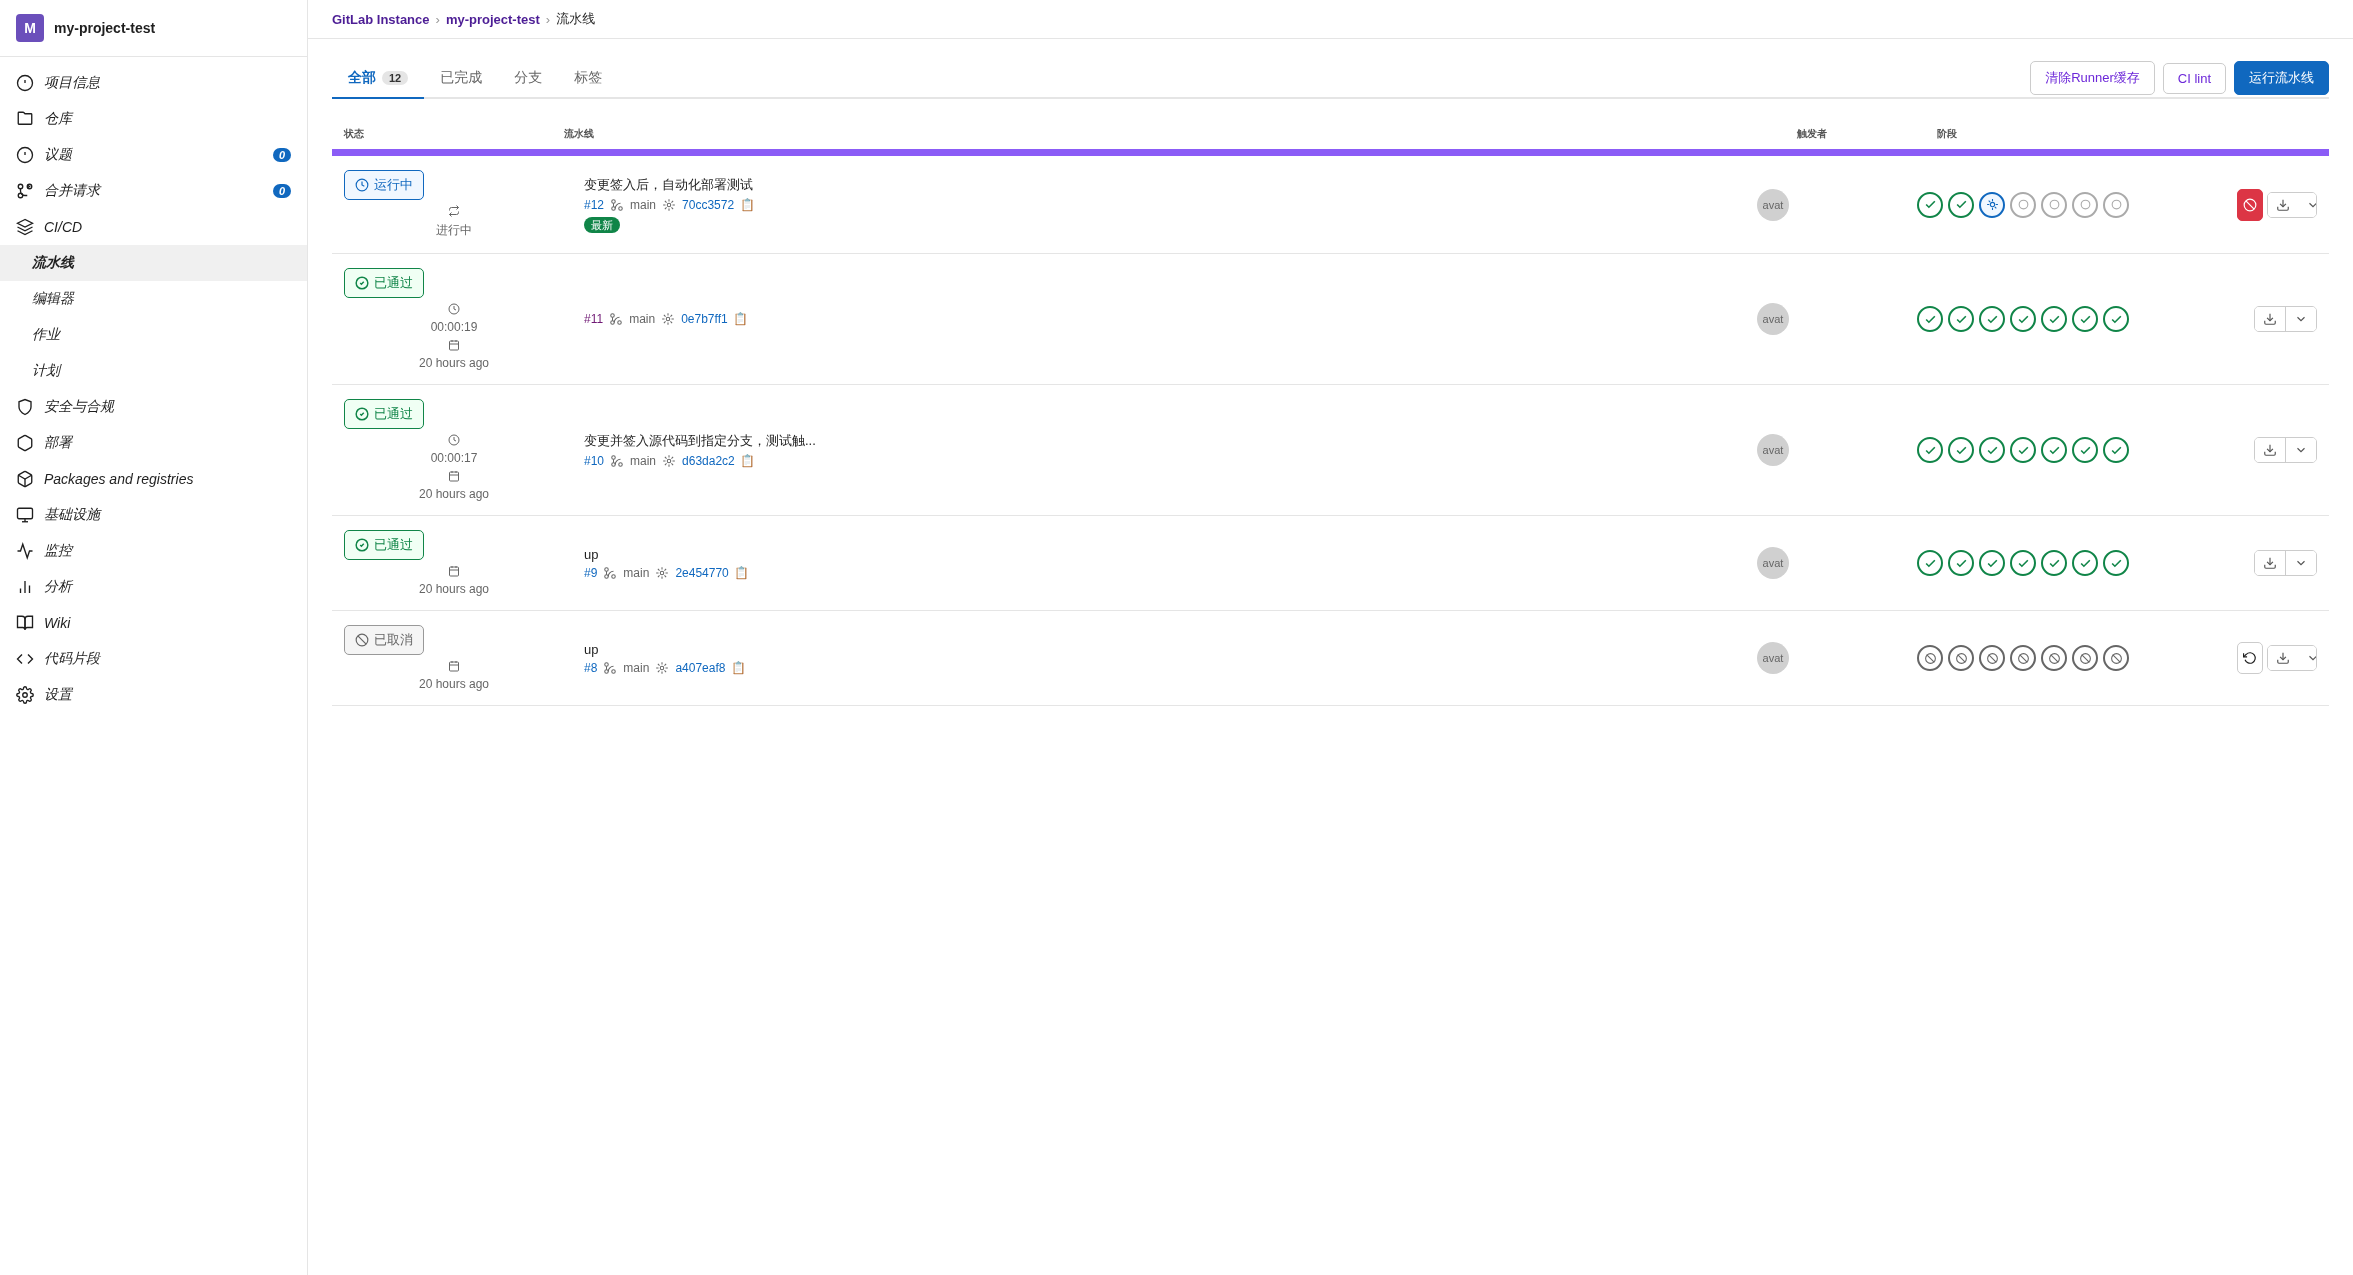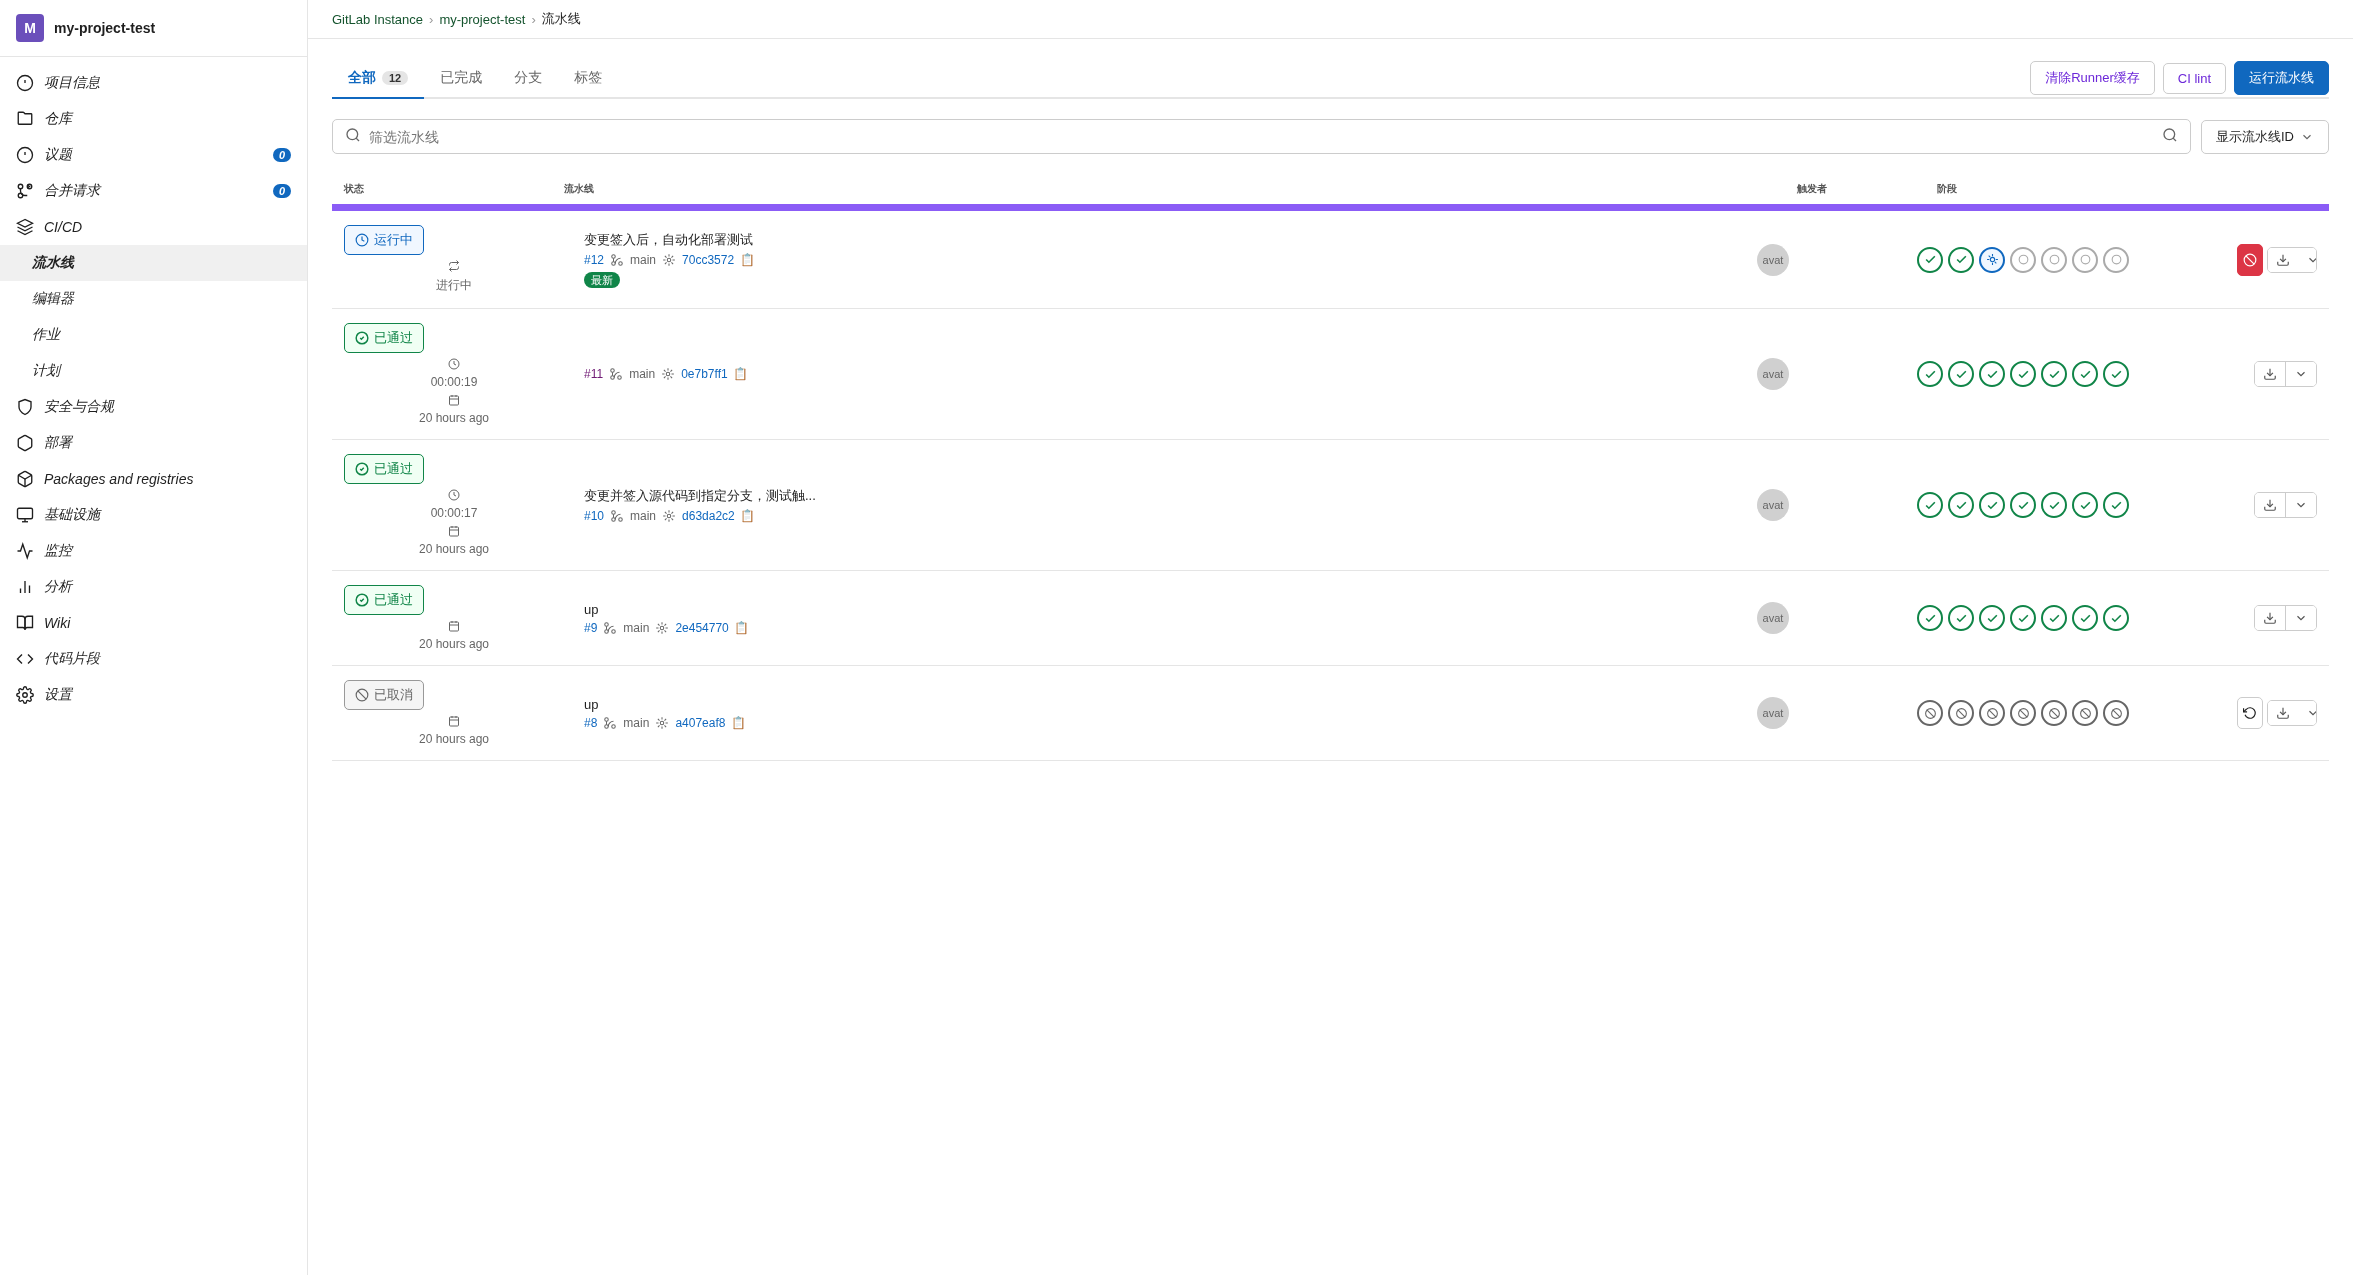--- a/index.html
+++ b/index.html
@@ -14,21 +14,21 @@
     .nav-item { display: flex; align-items: center; padding: 9px 16px; gap: 10px; cursor: pointer; color: #1f1f1f; position: relative; font-size: 14px; }
     .nav-item.active { background: #f0f0f0; font-weight: 600; }
     .nav-item.sub { padding-left: 32px; }
     .nav-badge { background: #1068bf; color: #fff; border-radius: 10px; font-size: 11px; font-weight: 600; padding: 1px 6px; margin-left: auto; }
     .nav-icon { width: 18px; height: 18px; display: flex; align-items: center; justify-content: center; flex-shrink: 0; }
     .nav-icon svg { width: 18px; height: 18px; fill: none; stroke: #1f1f1f; stroke-width: 1.8; }
 
     
     .main { flex: 1; display: flex; flex-direction: column; overflow: hidden; }
     .breadcrumb { padding: 10px 24px; font-size: 13px; color: #666; border-bottom: 1px solid #e5e5e5; display: flex; align-items: center; gap: 6px; }
-    .breadcrumb a { color: #14532d; text-decoration: none; }
+    .breadcrumb a { color: #4c1d95; text-decoration: none; font-weight: bold; }
     .breadcrumb .sep { color: #999; }
     .breadcrumb .current { color: #1f1f1f; font-weight: 500; }
 
     .content { flex: 1; overflow-y: auto; padding: 20px 24px; }
 
     
     .tabs-row { display: flex; align-items: center; border-bottom: 2px solid #e5e5e5; margin-bottom: 20px; }
     .tabs { display: flex; gap: 0; flex: 1; }
     .tab { padding: 10px 16px; cursor: pointer; color: #666; font-size: 14px; border-bottom: 2px solid transparent; margin-bottom: -2px; display: flex; align-items: center; gap: 6px; }
     .tab.active { color: #1068bf; border-bottom: 2px solid #1068bf; font-weight: 600; }
@@ -293,43 +293,20 @@
           <span>标签</span>
         </div>
       </div>
       <div class="tab-actions">
         <button class="btn">清除Runner缓存</button>
         <button class="btn">CI lint</button>
         <button class="btn btn-primary">运行流水线</button>
       </div>
     </div>
 
-    <div class="filter-row">
-      <div class="search-box">
-        <span class="search-icon">
-          <svg viewBox="0 0 24 24">
-              <circle cx="11" cy="11" r="8"></circle>
-              <line x1="21" y1="21" x2="16.65" y2="16.65"></line>
-            </svg>
-        </span>
-        <input type="text" placeholder="筛选流水线" style="">
-        <span class="search-icon">
-          <svg viewBox="0 0 24 24">
-              <circle cx="11" cy="11" r="8"></circle>
-              <line x1="21" y1="21" x2="16.65" y2="16.65"></line>
-            </svg>
-        </span>
-      </div>
-      <div class="dropdown-btn">
-        <span>显示流水线ID</span>
-        <svg viewBox="0 0 24 24">
-            <polyline points="6 9 12 15 18 9"></polyline>
-          </svg>
-      </div>
-    </div>
 
     <div class="table-header">
       <span>状态</span>
       <span>流水线</span>
       <span>触发者</span>
       <span>阶段</span>
       <span></span>
     </div>
 
     <div class="pipeline-row">

